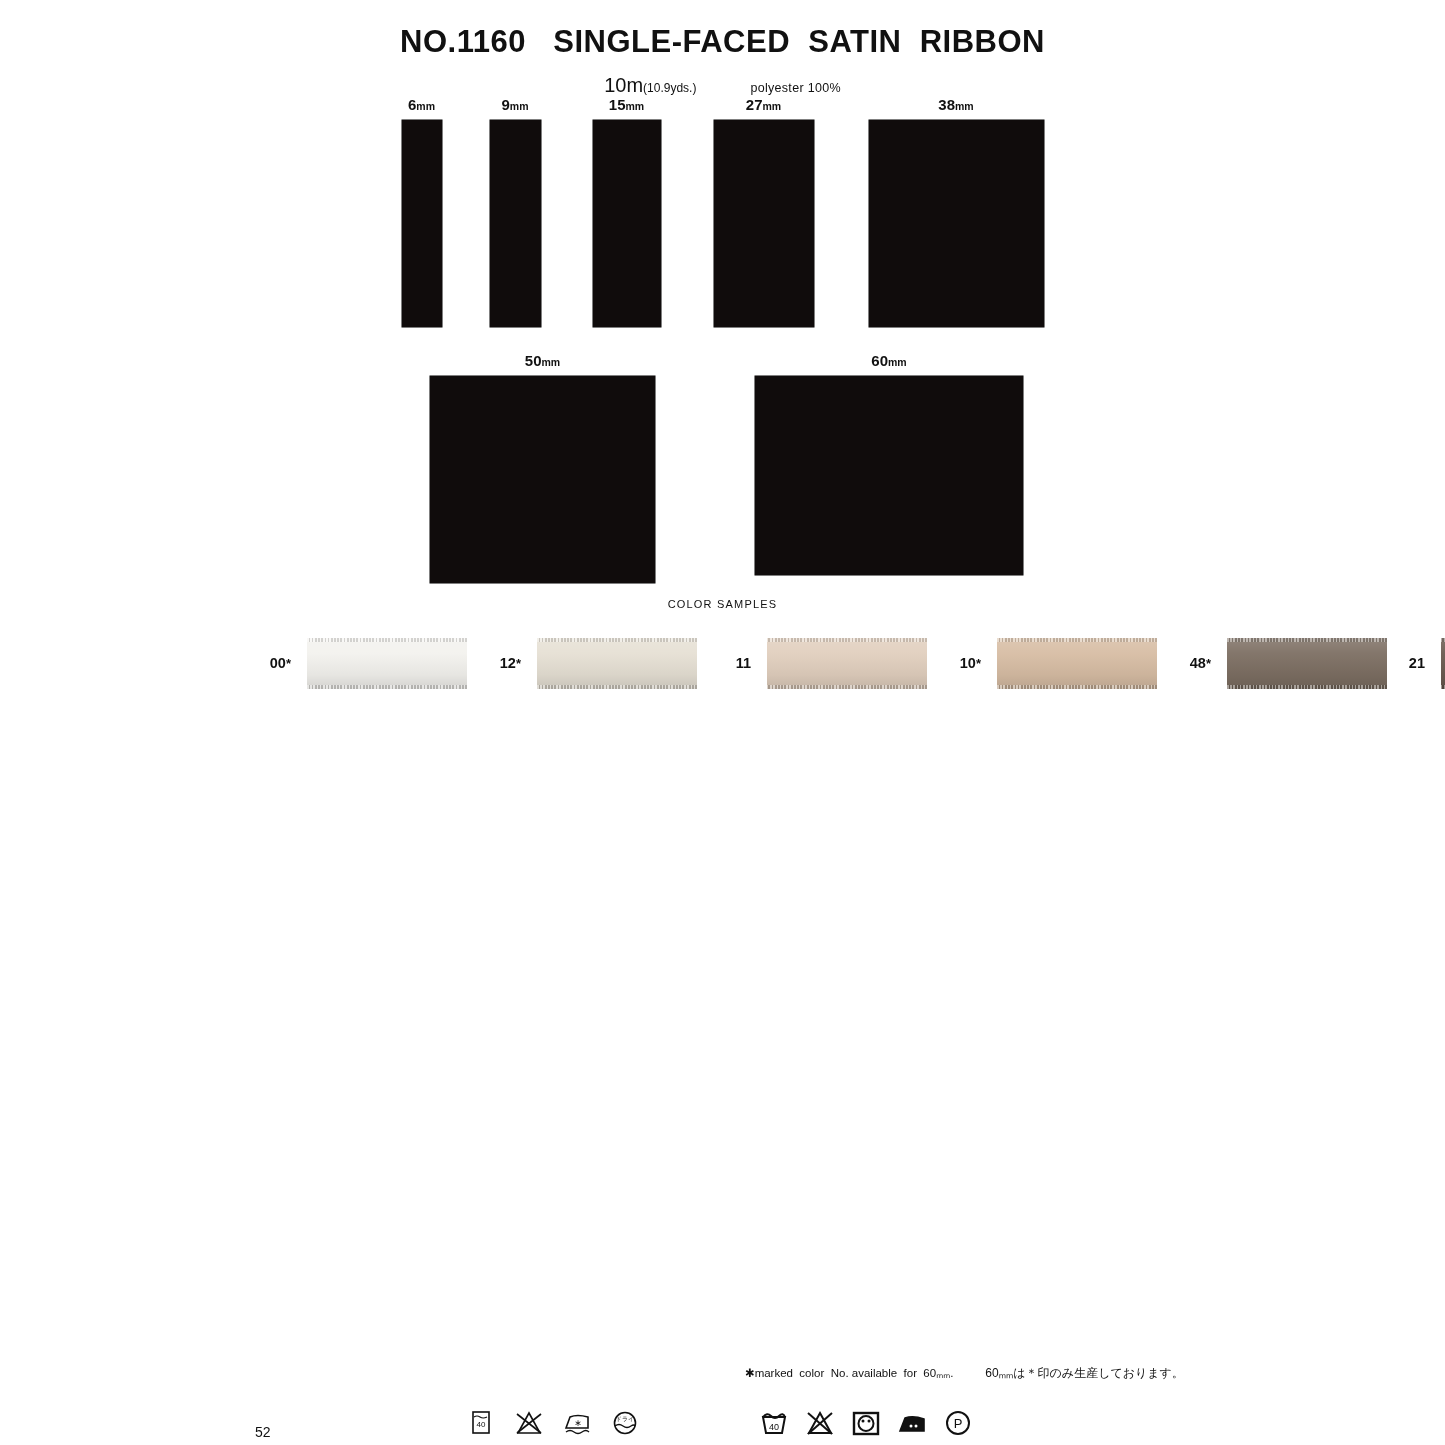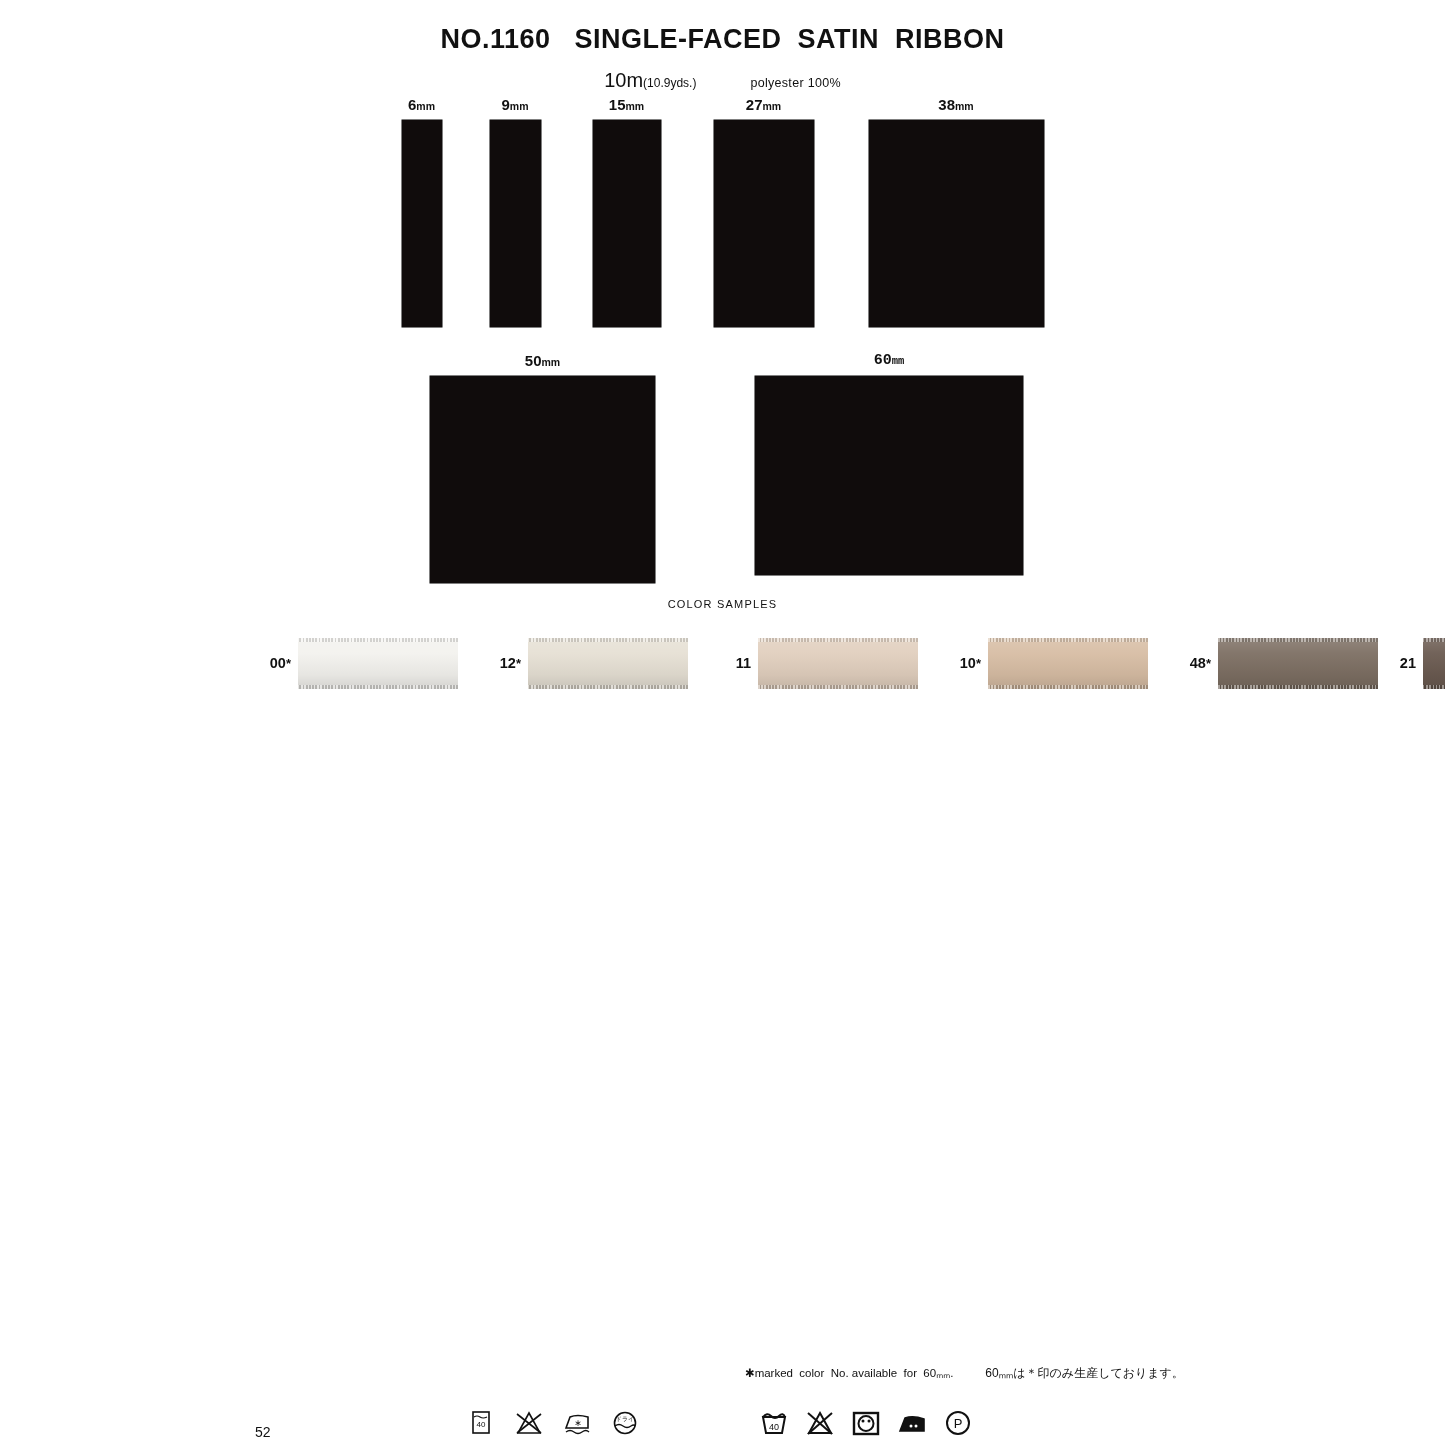--- a/index.html
+++ b/index.html
@@ -9,21 +9,21 @@
     background:#ffffff;
     font-family:"Liberation Sans", sans-serif;
     color:#111111;
     position:relative;
     overflow:hidden;
   }
 
   
   #header { position:absolute; top:24px; left:0; width:100%; text-align:center; }
   #product-title {
-    font-size:27px; font-weight:bold; letter-spacing:0.5px;
+    font-size:31px; font-weight:bold; letter-spacing:0.5px;
     white-space:pre;
   }
   #spec-line {
     margin-top:14px;
     display:flex; justify-content:center; align-items:baseline; gap:54px;
   }
   #length-value { font-size:20px; }
   #length-value .sub { font-size:12px; }
   #material { font-size:12.5px; letter-spacing:0.3px; }
 
@@ -50,21 +50,21 @@
     text-align:center; font-size:11px; letter-spacing:1.2px;
   }
   #swatch-grid {
     position:absolute; top:626px; left:253px;
     width:920px;
     display:grid;
     grid-template-columns:repeat(4, 230px);
     grid-auto-rows:74.5px;
     grid-auto-flow:column;
   }
-  .swatch-row { display:flex; align-items:center; gap:7px; }
+  .swatch-row { display:flex; align-items:center; gap:16px; }
   .swatch-code {
     width:38px; text-align:right;
     font-size:14.5px; font-weight:bold;
     position:relative; white-space:pre;
   }
   .swatch-code .star { font-size:13px; }
   .swatch-chip {
     width:160px; height:51px;
     position:relative;
     background:#ccc;
@@ -137,21 +137,21 @@
     <div class="width-cell" style="margin-left: 55px;">
       <div class="width-label">38<span class="u">mm</span></div>
       <div class="width-swatch" style="width: 175px; height: 207px;"></div>
     </div>
   </div>
 <div id="width-row-2">
     <div class="width-cell">
       <div class="width-label">50<span class="u">mm</span></div>
       <div class="width-swatch" style="width: 225px; height: 207px;"></div>
     </div>
-    <div class="width-cell" style="margin-left: 100px; font-family: Liberation Mono, monospace;">
+    <div class="width-cell" style="margin-left: 100px;">
       <div class="width-label">60<span class="u">mm</span></div>
       <div class="width-swatch" style="width: 268px; height: 199px;"></div>
     </div>
   </div>
 
 <div id="color-samples-heading">COLOR  SAMPLES</div>
 <div id="swatch-grid">
     <div class="swatch-row">
       <div class="swatch-code">00<span class="star">*</span></div>
       <div class="swatch-chip" style="background: rgb(243, 242, 238);">

